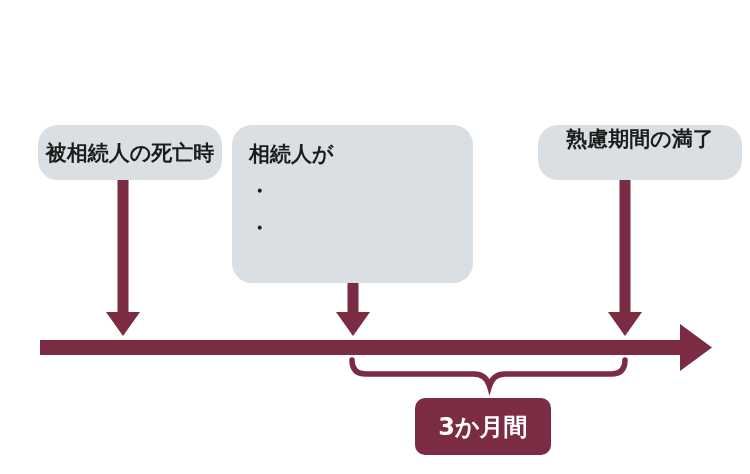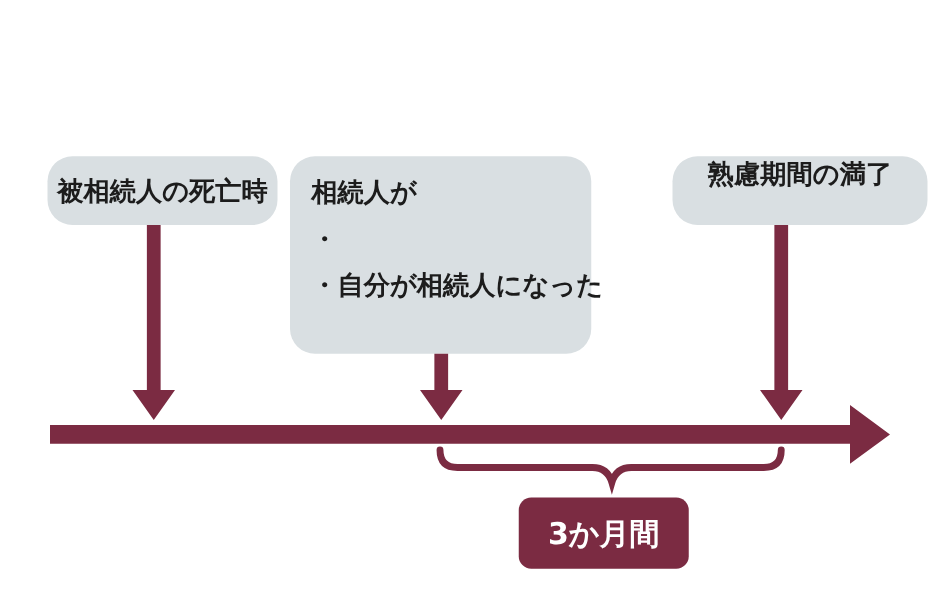--- a/index.html
+++ b/index.html
@@ -84,21 +84,20 @@
     <span>被相続人の死亡時</span>
   </div>
 
   <div class="event-box box-knowledge">
     <div class="line heading">相続人が</div>
     <div class="line bullet">
       <span class="bullet-glyph">・</span>
     </div>
     <div class="line bullet">
       <span class="bullet-glyph">・</span>
-      <span>自分が相続人になった</span>
     </div>
   </div>
 
   <div class="event-box box-expiry">
     <span>熟慮期間の満了</span>
   </div>
 
   <svg class="timeline-graphic" width="750" height="474" viewBox="0 0 750 474" aria-hidden="true">
     <polygon points="117.5,180 128.5,180 128.5,312 140,312 123,336 106,312 117.5,312"></polygon>
     <polygon points="347.5,283 358.5,283 358.5,312 370,312 353,336 336,312 347.5,312"></polygon>

